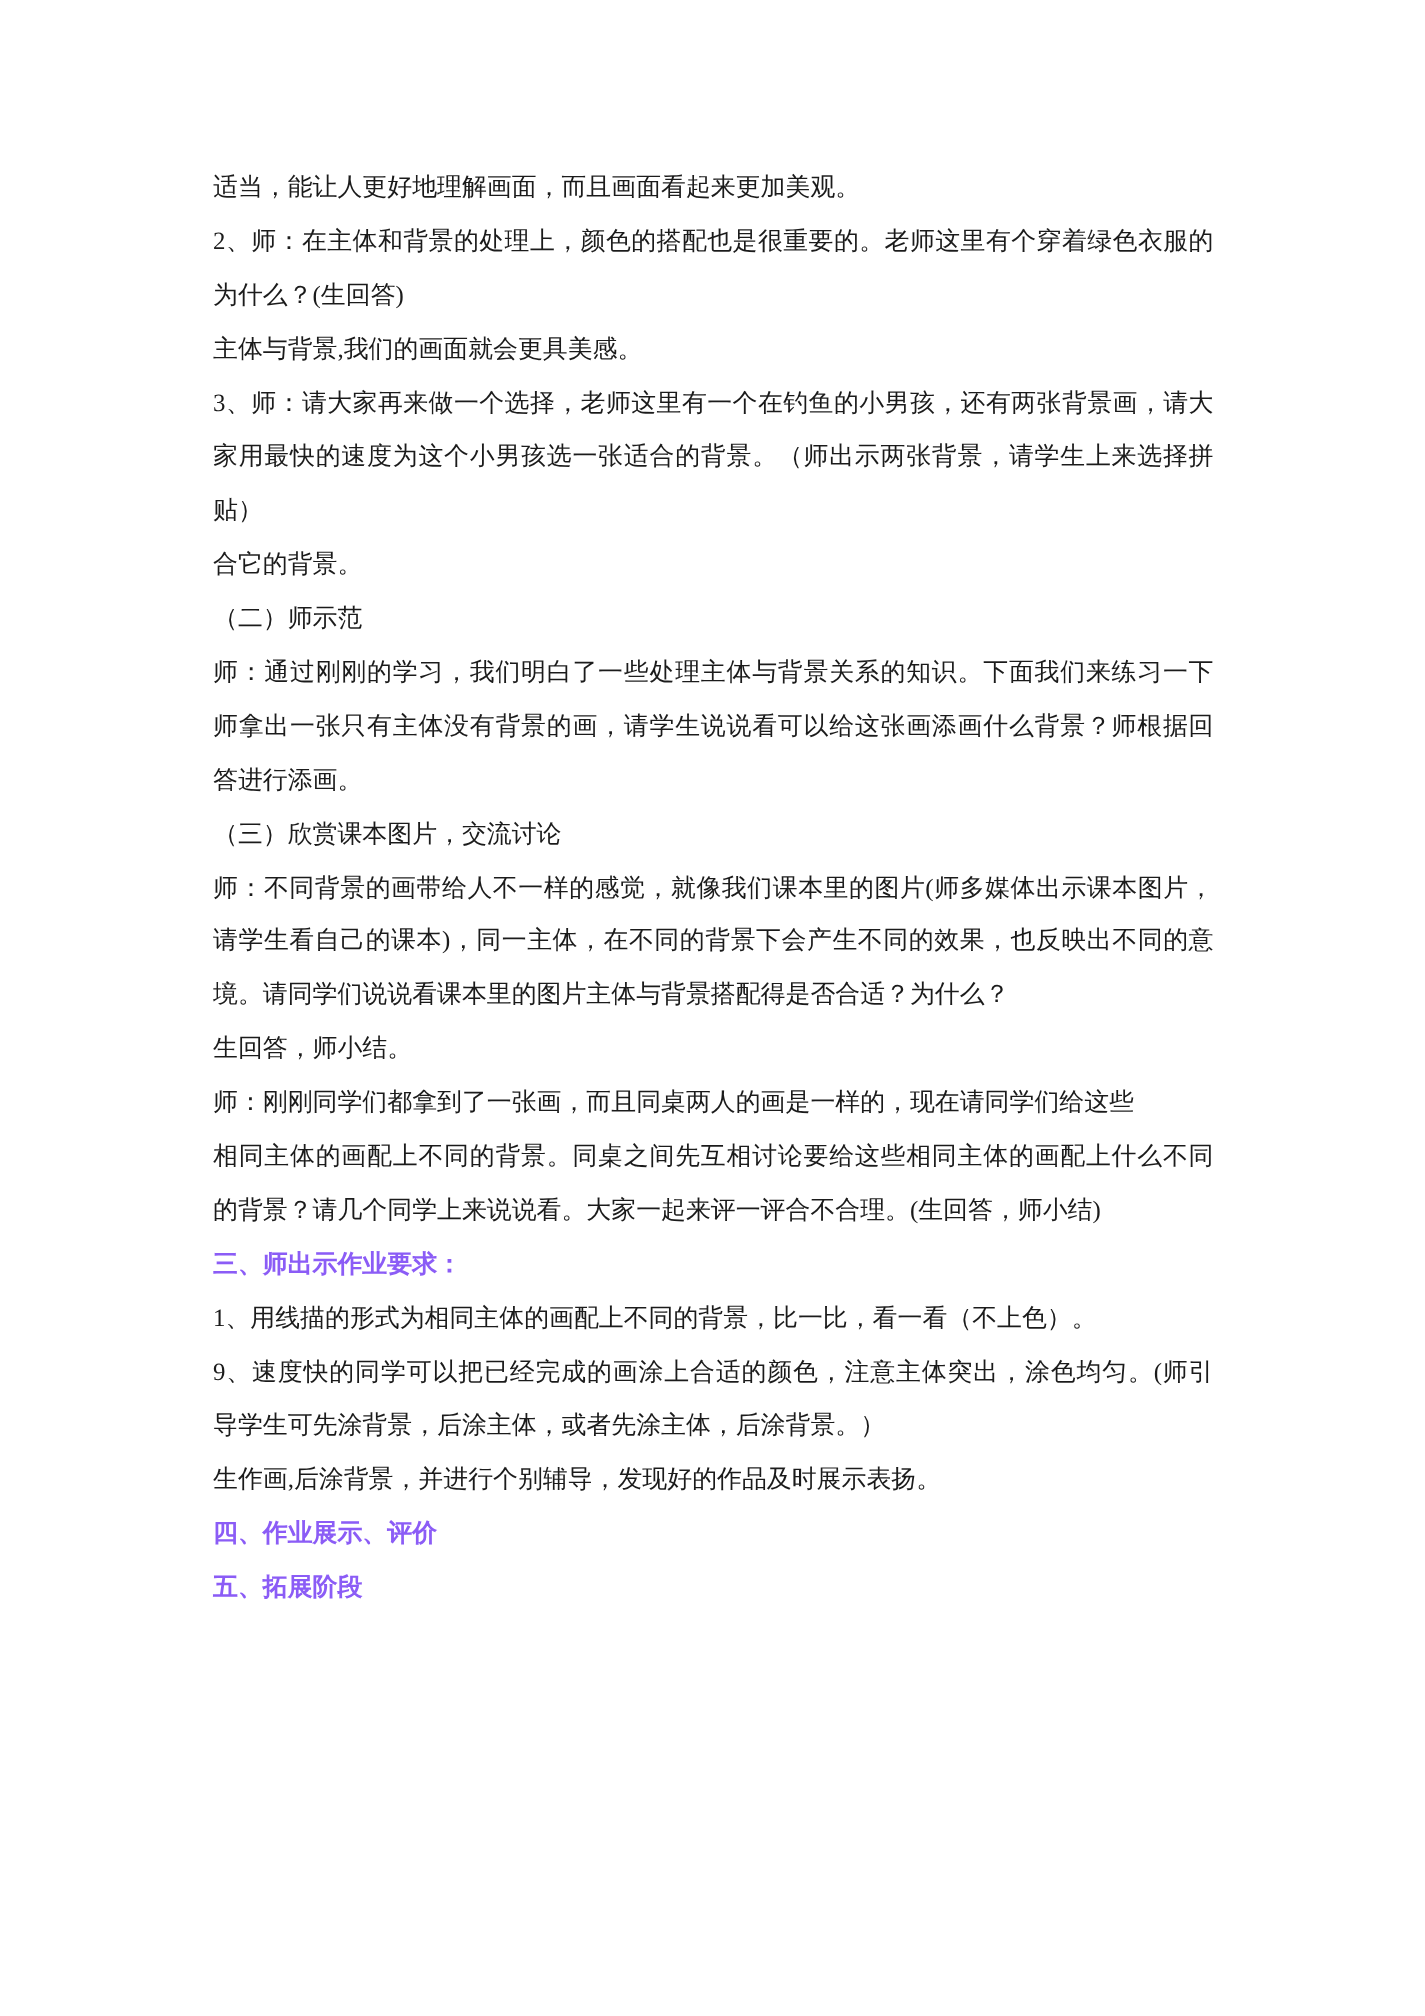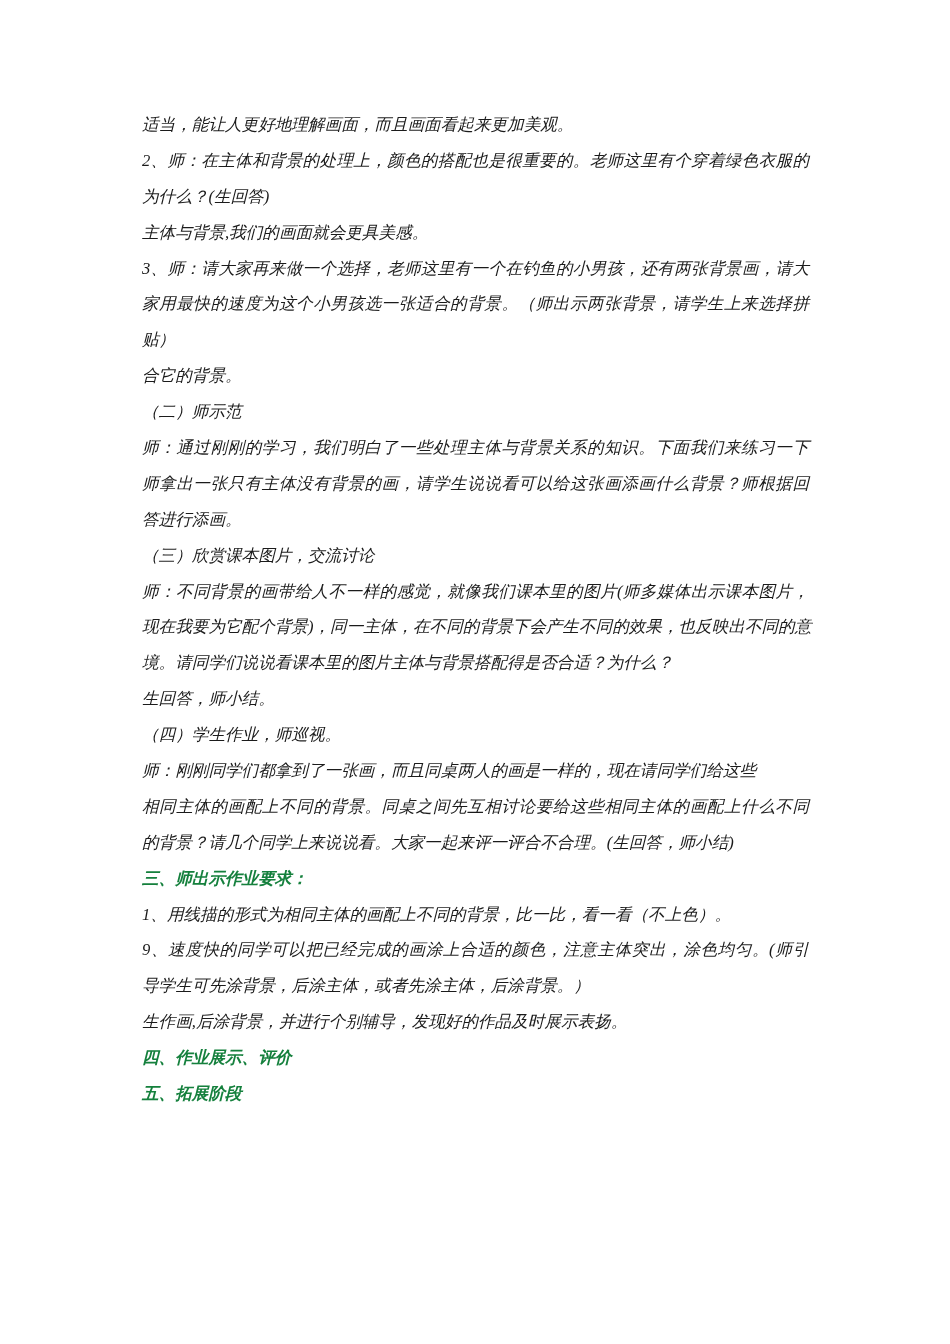--- a/index.html
+++ b/index.html
@@ -21,36 +21,35 @@
     height: 1344px;
     background: #ffffff;
   }
   .content {
     position: absolute;
     left: 142px;
     top: 107px;
     width: 667px;
     color: #1b1b1b;
     font-size: 16.6px;
-    font-style: italic;
   }
   .line {
     height: 35.9px;
     line-height: 35.9px;
     white-space: nowrap;
     text-align: left;
   }
   .line.just {
     text-align: justify;
     text-align-last: justify;
   }
   .line.heading {
     font-family: "Liberation Sans", sans-serif;
     font-weight: 700;
-    color: #15803d;
+    color: #8b5cf6;
   }
 </style>
 </head>
 <body>
 
 <div class="page">
   <div class="content" id="doc-content">
       <div class="line">适当，能让人更好地理解画面，而且画面看起来更加美观。</div>
       <div class="line just">2、师：在主体和背景的处理上，颜色的搭配也是很重要的。老师这里有个穿着绿色衣服的</div>
       <div class="line">为什么？(生回答)</div>
@@ -58,24 +57,23 @@
       <div class="line just">3、师：请大家再来做一个选择，老师这里有一个在钓鱼的小男孩，还有两张背景画，请大</div>
       <div class="line just">家用最快的速度为这个小男孩选一张适合的背景。（师出示两张背景，请学生上来选择拼</div>
       <div class="line">贴）</div>
       <div class="line">合它的背景。</div>
       <div class="line">（二）师示范</div>
       <div class="line just">师：通过刚刚的学习，我们明白了一些处理主体与背景关系的知识。下面我们来练习一下</div>
       <div class="line just">师拿出一张只有主体没有背景的画，请学生说说看可以给这张画添画什么背景？师根据回</div>
       <div class="line">答进行添画。</div>
       <div class="line">（三）欣赏课本图片，交流讨论</div>
       <div class="line just">师：不同背景的画带给人不一样的感觉，就像我们课本里的图片(师多媒体出示课本图片，</div>
-      <div class="line just">现在我要为它配个背景)，同一主体，在不同的背景下会产生不同的效果，也反映出不同的意</div>
+      <div class="line just">请学生看自己的课本)，同一主体，在不同的背景下会产生不同的效果，也反映出不同的意</div>
       <div class="line">境。请同学们说说看课本里的图片主体与背景搭配得是否合适？为什么？</div>
       <div class="line">生回答，师小结。</div>
-      <div class="line">（四）学生作业，师巡视。</div>
       <div class="line">师：刚刚同学们都拿到了一张画，而且同桌两人的画是一样的，现在请同学们给这些</div>
       <div class="line just">相同主体的画配上不同的背景。同桌之间先互相讨论要给这些相同主体的画配上什么不同</div>
       <div class="line">的背景？请几个同学上来说说看。大家一起来评一评合不合理。(生回答，师小结)</div>
       <div class="line heading">三、师出示作业要求：</div>
       <div class="line">1、用线描的形式为相同主体的画配上不同的背景，比一比，看一看（不上色）。</div>
       <div class="line just">9、速度快的同学可以把已经完成的画涂上合适的颜色，注意主体突出，涂色均匀。(师引</div>
       <div class="line">导学生可先涂背景，后涂主体，或者先涂主体，后涂背景。）</div>
       <div class="line">生作画,后涂背景，并进行个别辅导，发现好的作品及时展示表扬。</div>
       <div class="line heading">四、作业展示、评价</div>
       <div class="line heading">五、拓展阶段</div>

